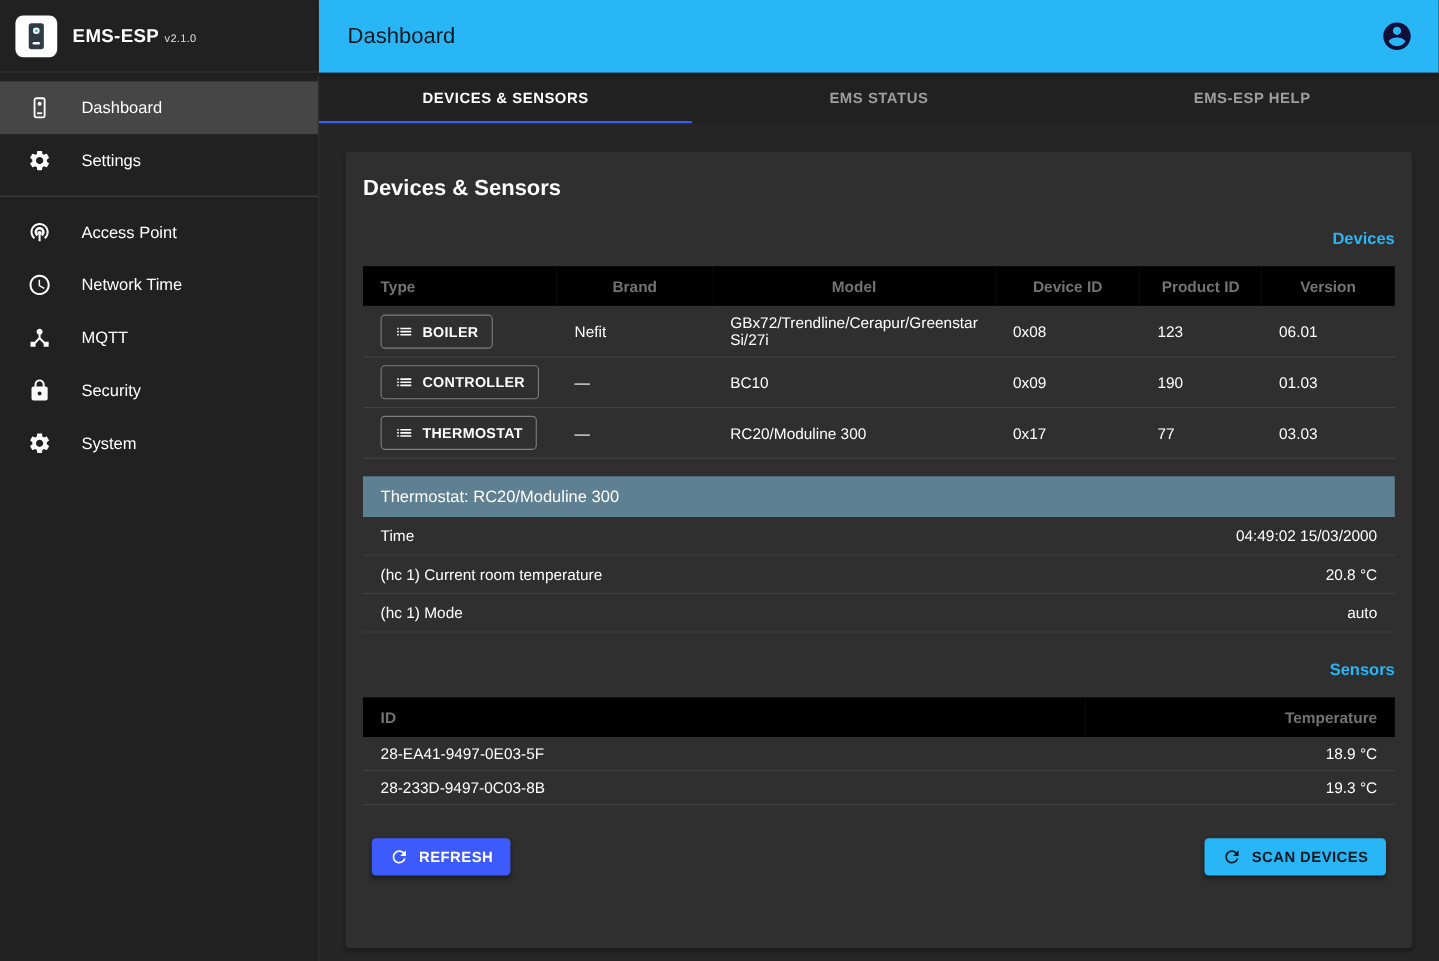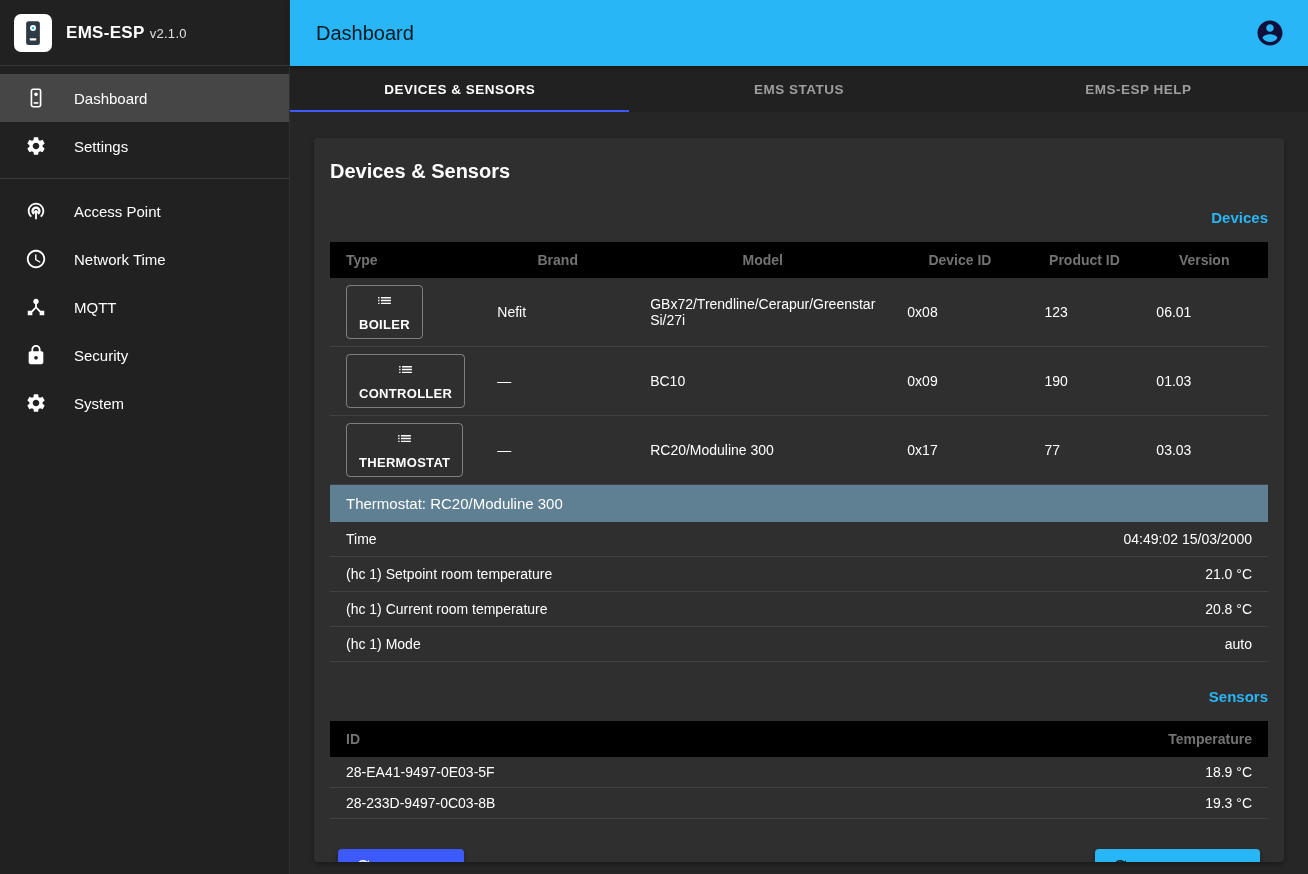--- a/index.html
+++ b/index.html
@@ -11,21 +11,21 @@
     overflow:hidden;
   }
   .app { display:flex; width:1308px; height:874px; }
 
   
   .sidebar { width:290px; flex:0 0 290px; background:var(--sidebar-bg, #212121); border-right:1px solid rgba(255,255,255,0.07); }
   .sidebar-header { height:66px; display:flex; align-items:center; gap:14px; padding:0 14px; border-bottom:1px solid rgba(255,255,255,0.10); }
   .logo-box { width:38px; height:38px; background:#fff; border-radius:7px; display:flex; align-items:center; justify-content:center; flex:0 0 38px; }
   .logo-box svg { width:30px; height:30px; }
   .app-title { font-size:17px; font-weight:700; letter-spacing:.3px; white-space:nowrap; }
-  .app-version { font-size:13px; font-weight:400; color:#e0e0e0; margin-left:5px; }
+  .app-version { font-size:10px; font-weight:400; color:#e0e0e0; margin-left:5px; }
   nav { padding-top:8px; }
   .nav-item { height:48px; display:flex; align-items:center; padding:0 16px 0 24px; cursor:pointer; }
   .nav-item.active { background:var(--active-item, #464646); }
   .nav-icon { width:24px; height:24px; margin-right:26px; display:flex; align-items:center; justify-content:center; flex:0 0 24px; }
   .nav-icon svg { width:22px; height:22px; fill:#fff; }
   .nav-label { font-size:15px; color:#fff; white-space:nowrap; }
   .nav-divider { border-top:1px solid rgba(255,255,255,0.12); margin:8px 0; }
 
   
   main { flex:1; display:flex; flex-direction:column; min-width:0; }
@@ -44,24 +44,24 @@
   .card-title { font-size:20px; font-weight:700; margin-top:4px; }
   .section-title { font-size:15px; font-weight:700; color:var(--accent, #29b6f6); margin:26px 0 16px;text-align:right; }
 
   table { width:100%; border-collapse:collapse; }
   thead th { background:var(--table-head, #000); color:#737373; font-size:14px; font-weight:700; padding:10px 16px; text-align:center; white-space:nowrap; }
   th.l, td.l { text-align:left; }
   th.r, td.r { text-align:right; }
   tbody td { font-size:14px; color:#fff; padding:7px 16px; text-align:left; border-bottom:1px solid rgba(255,255,255,0.09); }
   .devices-table tbody td { height:44px; }
 
-  .chip-btn { display:inline-flex; align-items:center; gap:8px; background:transparent; color:#fff; border:1px solid rgba(255,255,255,0.38); border-radius:4px; padding:6px 12px; font-size:13px; font-weight:600; letter-spacing:.3px; cursor:pointer; font-family:inherit; white-space:nowrap;flex-direction:column; }
+  .chip-btn { display:inline-flex; align-items:center; gap:8px; background:transparent; color:#fff; border:1px solid rgba(255,255,255,0.38); border-radius:4px; padding:6px 12px; font-size:13px; font-weight:600; letter-spacing:.3px; cursor:pointer; font-family:inherit; white-space:nowrap; }
   .chip-btn svg { width:17px; height:17px; fill:#fff; }
 
-  .banner { background:var(--banner, #5f7f93); height:37px; display:flex; align-items:center; padding:0 16px; font-size:15px; color:#fff; }
+  .banner { margin-top:16px; background:var(--banner, #5f7f93); height:37px; display:flex; align-items:center; padding:0 16px; font-size:15px; color:#fff; }
   .kv-row { display:flex; justify-content:space-between; align-items:center; padding:9px 16px; border-bottom:1px solid rgba(255,255,255,0.09); font-size:14px; }
 
   .actions { display:flex; justify-content:space-between; margin-top:30px; padding:0 8px; }
   .btn { display:inline-flex; align-items:center; gap:9px; border:none; border-radius:4px; padding:8px 16px; font-size:13.5px; font-weight:600; letter-spacing:.4px; cursor:pointer; font-family:inherit; box-shadow:0 3px 5px rgba(0,0,0,0.4); }
   .btn svg { width:18px; height:18px; fill:currentColor; }
   .btn-primary { background:var(--primary, #3d5afe); color:#fff; }
   .btn-scan { background:var(--accent, #29b6f6); color:rgba(0,0,0,0.87); }
 </style>
 </head>
 <body>
@@ -243,24 +243,20 @@
             </tr>
           </tbody>
         </table>
 
         <div class="banner">Thermostat: RC20/Moduline 300</div>
 
         <div>
           <div class="kv-row">
             <span>Time</span>
             <span>04:49:02 15/03/2000</span>
-          </div>
-          <div class="kv-row">
-            <span>(hc 1) Setpoint room temperature</span>
-            <span>21.0 °C</span>
           </div>
           <div class="kv-row">
             <span>(hc 1) Current room temperature</span>
             <span>20.8 °C</span>
           </div>
           <div class="kv-row">
             <span>(hc 1) Mode</span>
             <span>auto</span>
           </div>
         </div>

